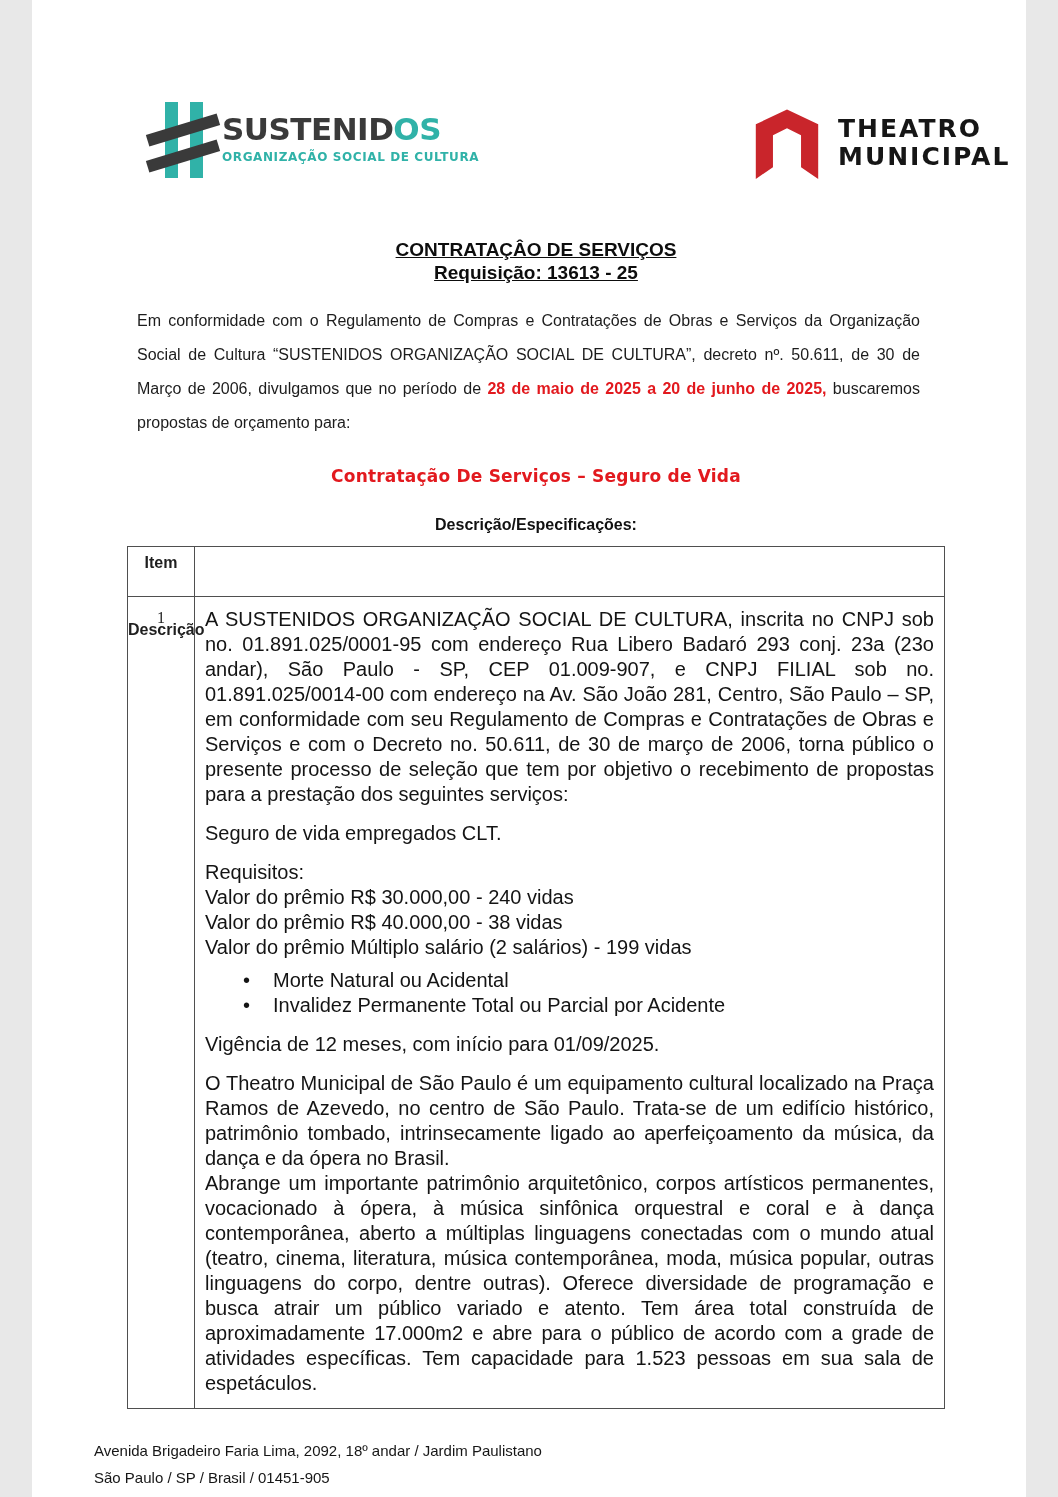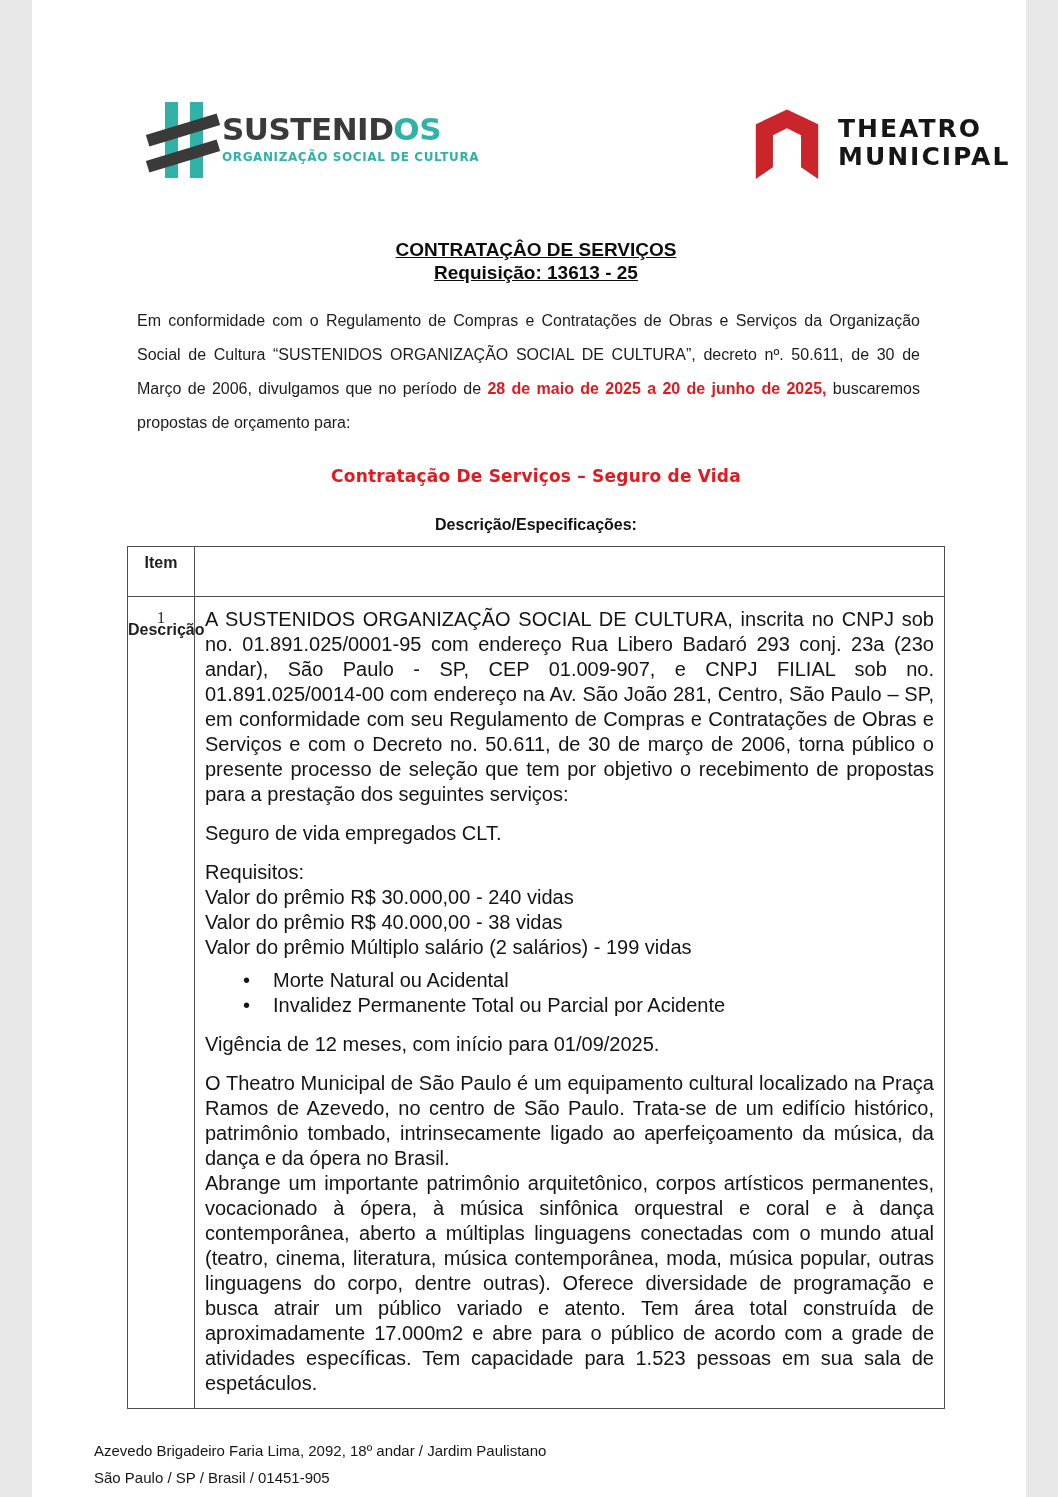--- a/index.html
+++ b/index.html
@@ -139,21 +139,21 @@
           <div>Vigência de 12 meses, com início para 01/09/2025.</div>
           <div class="gap"></div>
           <div class="just">O Theatro Municipal de São Paulo é um equipamento cultural localizado na Praça Ramos de Azevedo, no centro de São Paulo. Trata-se de um edifício histórico, patrimônio tombado, intrinsecamente ligado ao aperfeiçoamento da música, da dança e da ópera no Brasil.</div>
           <div class="just">Abrange um importante patrimônio arquitetônico, corpos artísticos permanentes, vocacionado à ópera, à música sinfônica orquestral e coral e à dança contemporânea, aberto a múltiplas linguagens conectadas com o mundo atual (teatro, cinema, literatura, música contemporânea, moda, música popular, outras linguagens do corpo, dentre outras). Oferece diversidade de programação e busca atrair um público variado e atento. Tem área total construída de aproximadamente 17.000m2 e abre para o público de acordo com a grade de atividades específicas. Tem capacidade para 1.523 pessoas em sua sala de espetáculos.</div>
         </div>
       </div>
     </div>
   </div>
 
   <div class="footer-address">
-    <div>Azevedo Brigadeiro Faria Lima, 2092, 18º andar / Jardim Paulistano</div>
+    <div>Avenida Brigadeiro Faria Lima, 2092, 18º andar / Jardim Paulistano</div>
     <div>São Paulo / SP / Brasil / 01451-905</div>
   </div>
 
   <div class="footer-logo">
     <div class="hash-circle">
         <span>#</span>
       </div>
     <div class="footer-site">SUSTENIDOS.ORG.BR</div>
   </div>
 

